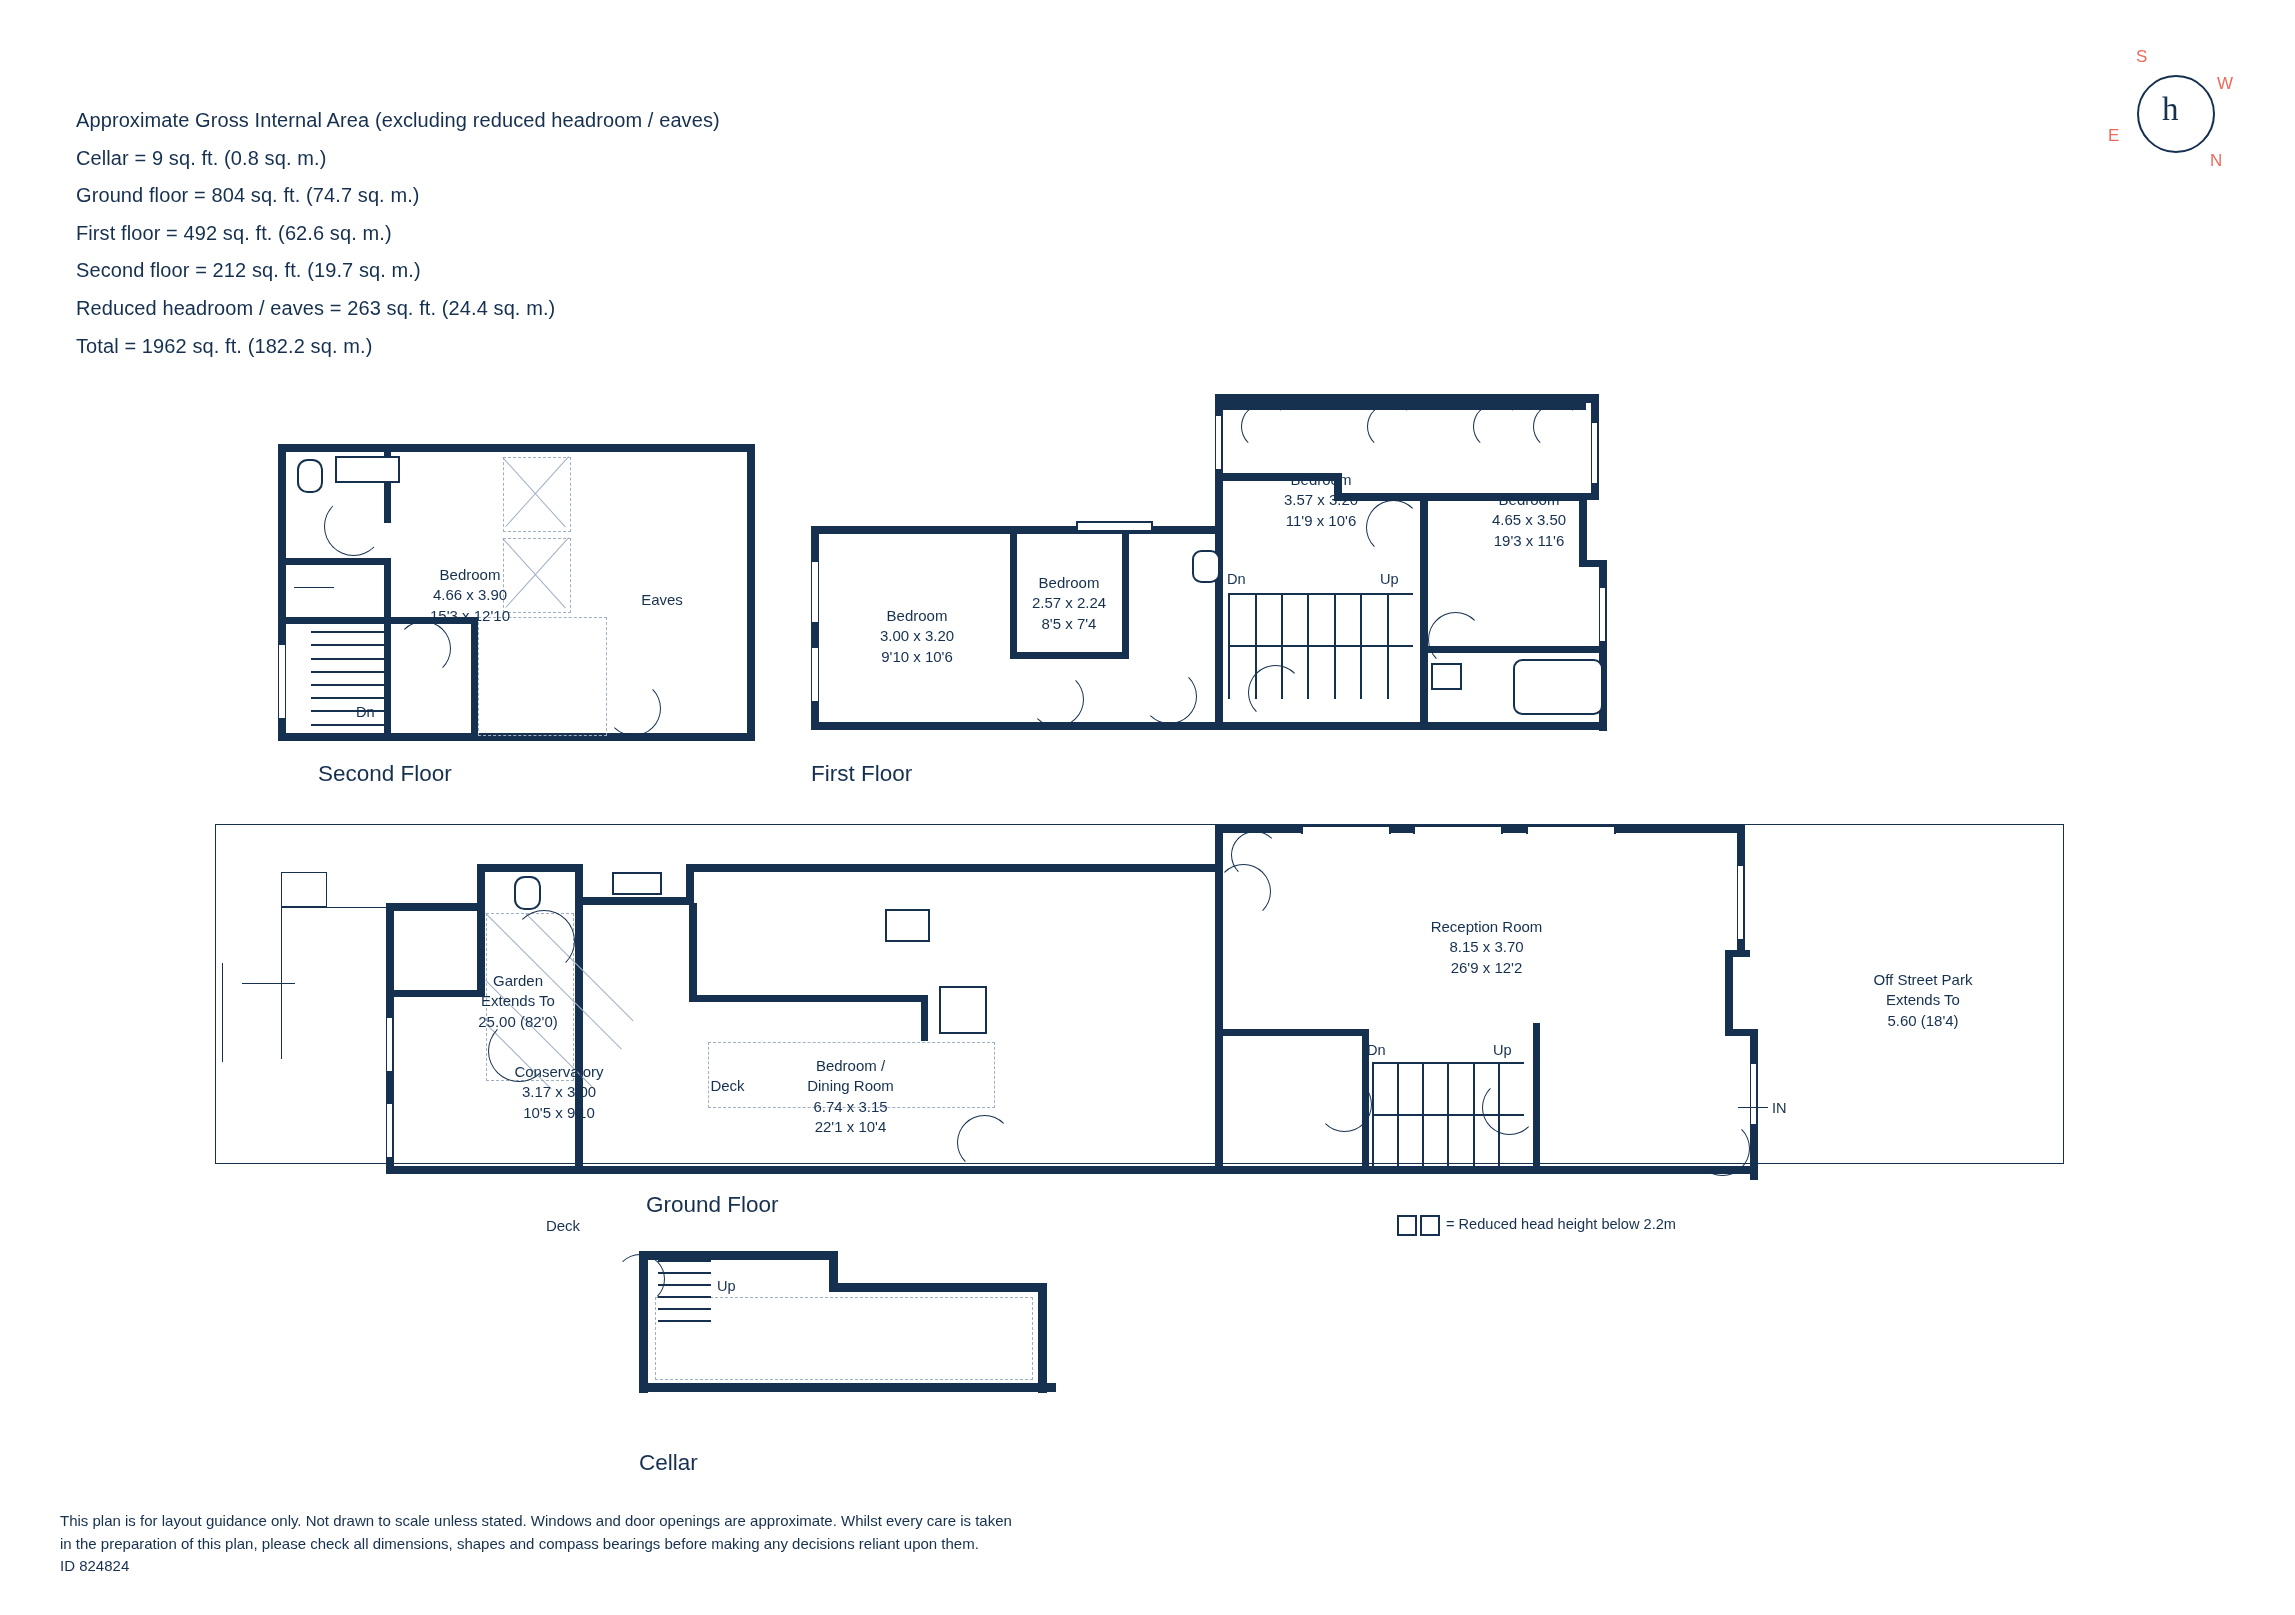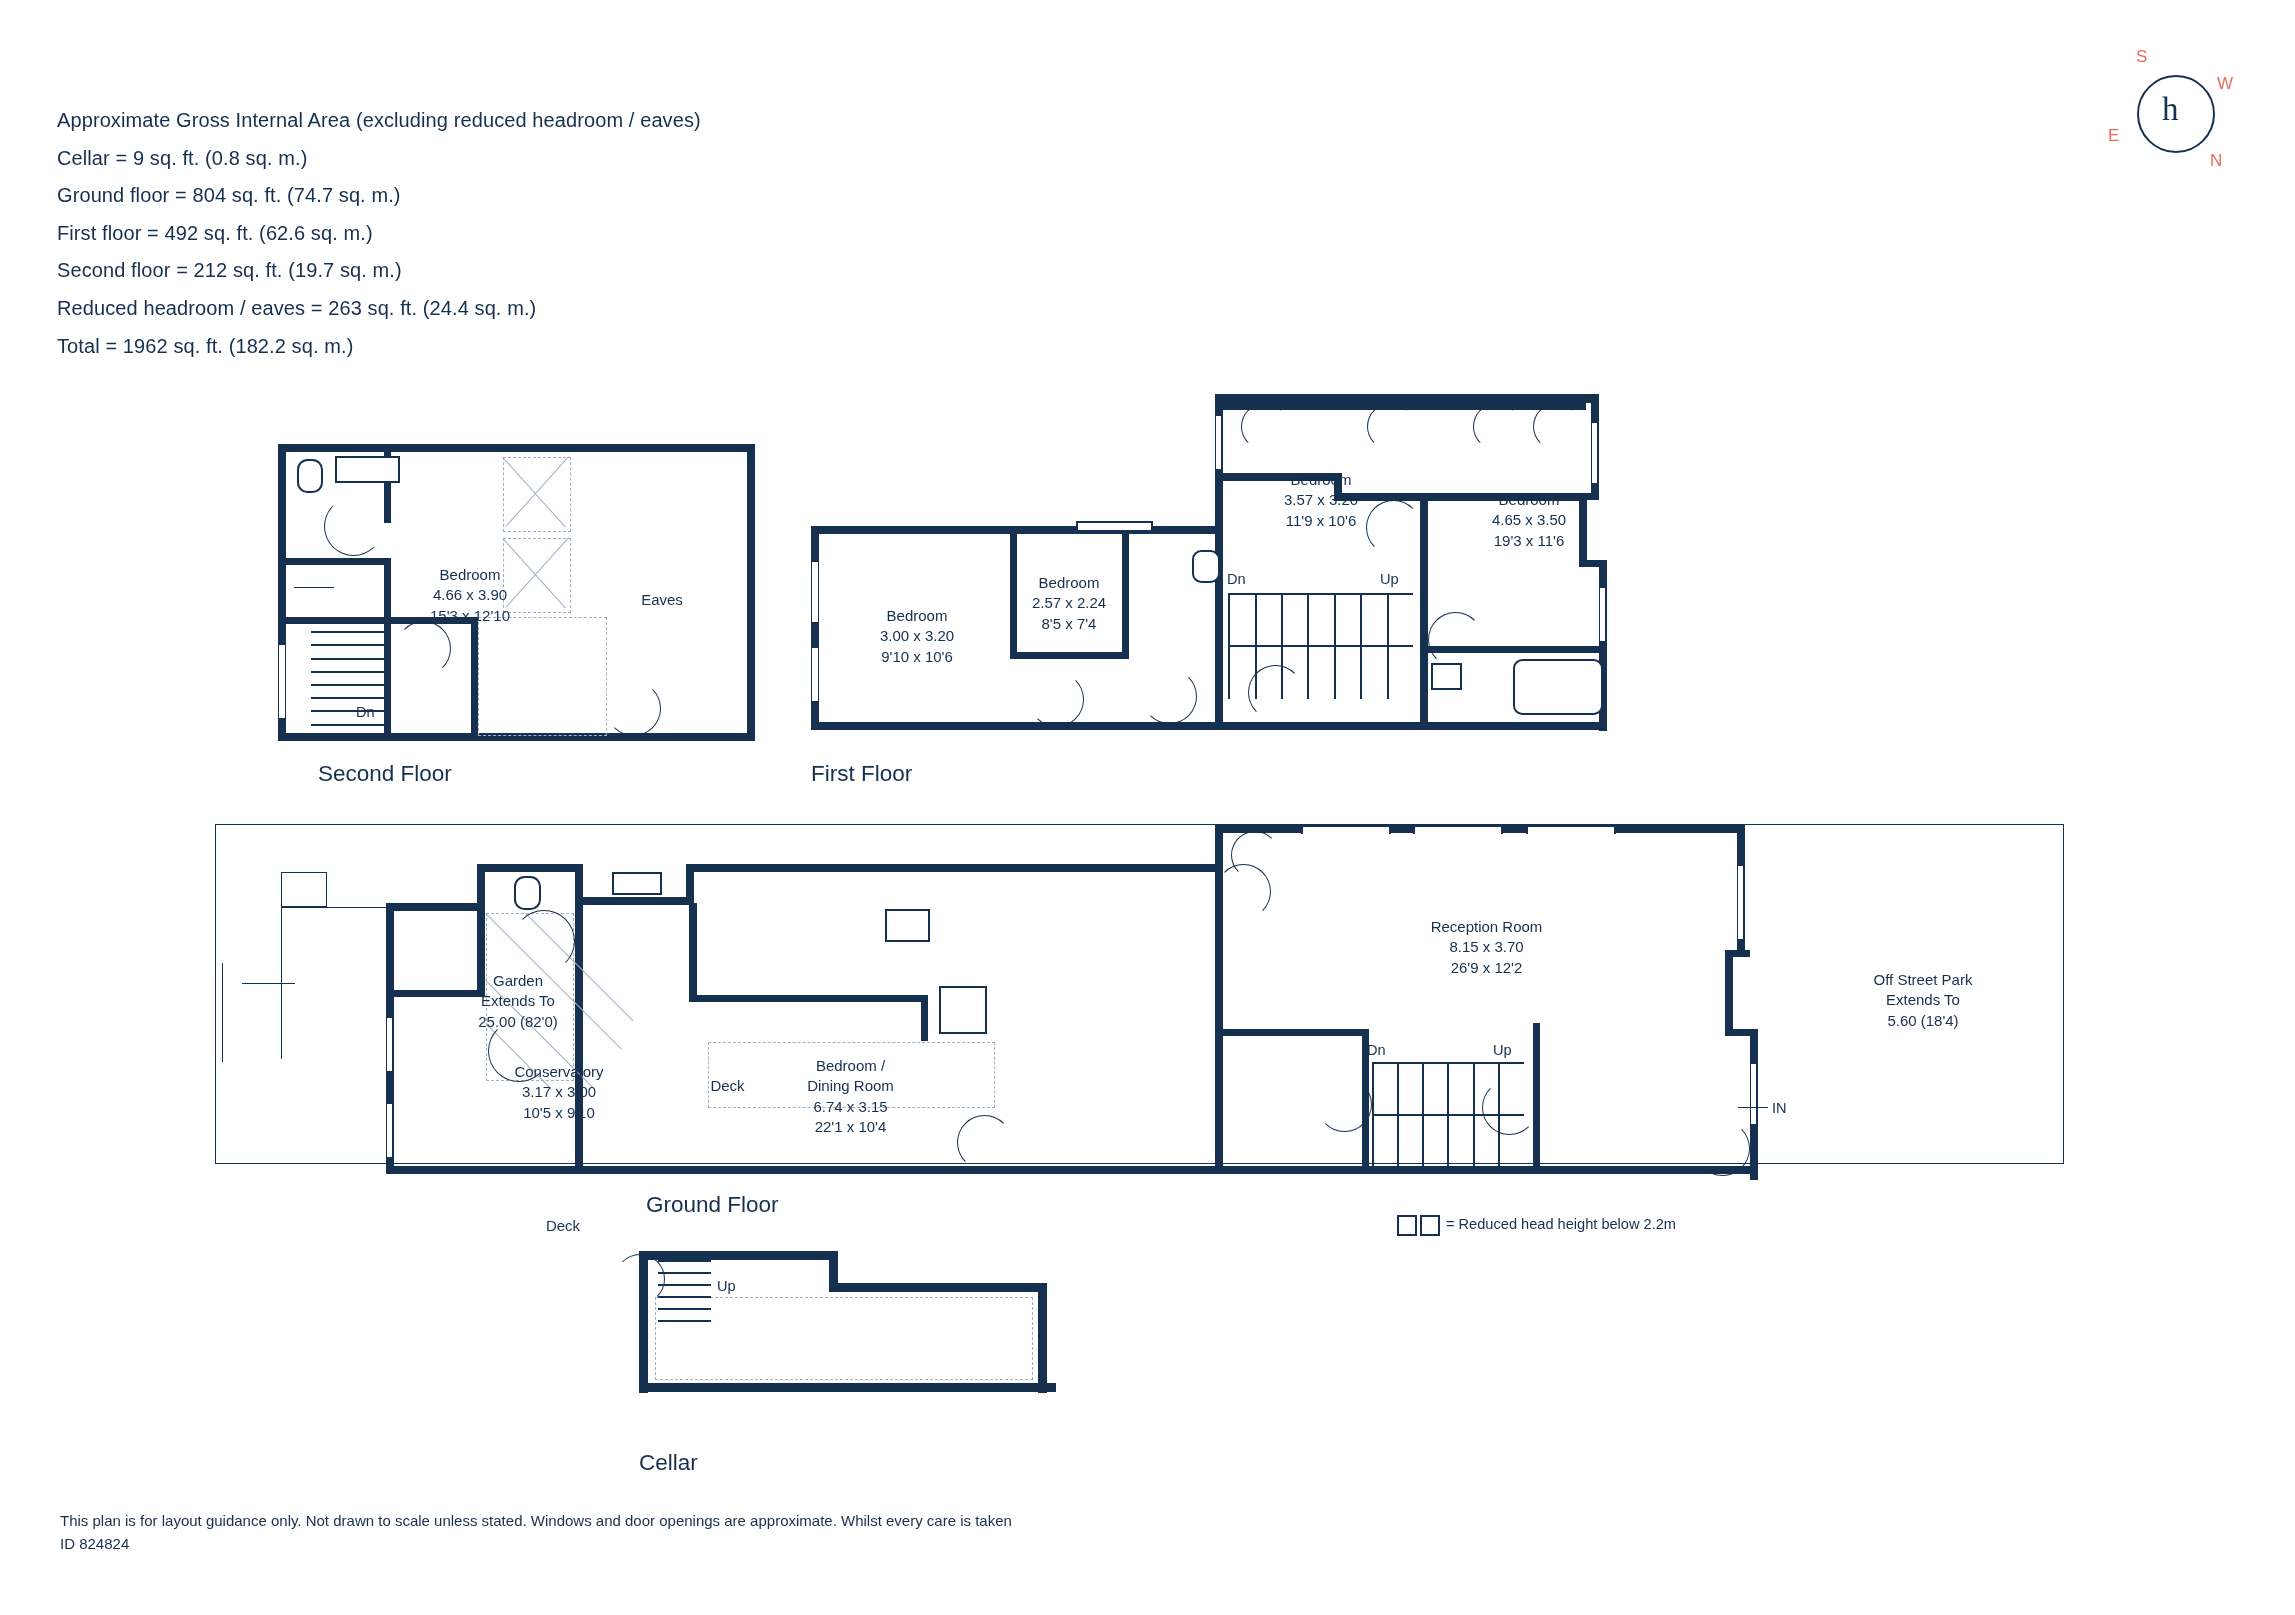--- a/index.html
+++ b/index.html
@@ -13,21 +13,21 @@
   }
   .page { position:absolute; inset:0; }
 
   
   #title {
     position:absolute; left:61px; top:46px;
     font-family:"Liberation Serif", serif;
     font-size:41px; letter-spacing:0.7px;
     color:#ec6a5c; font-weight:700;
   }
-  #area-block { position:absolute; left:57px; top:109px; }
+  #area-block { position:absolute; left:76px; top:109px; }
   #area-block .line { font-size:20px; color:#16304f; margin-bottom:14.6px; letter-spacing:0.1px; }
 
   
   #compass { position:absolute; left:2112px; top:50px; width:126px; height:126px; }
   #compass .ring { position:absolute; left:25px; top:25px; width:74px; height:74px; border:2px solid #16304f; border-radius:50%; }
   #compass .lbl { position:absolute; font-size:17px; color:#ec6a5c; font-family:"Liberation Sans", sans-serif; }
   #compass .n { left:98px; top:101px; }
   #compass .s { left:24px; top:-2.6px; }
   #compass .e { left:-4px; top:76px; }
   #compass .w { left:105px; top:24px; }
@@ -389,17 +389,18 @@
       <div class="step" style="left:0; top:48px; width:53px; height:2px;"></div>
       <div class="step" style="left:0; top:60px; width:53px; height:2px;"></div>
     </div>
     <div class="small-lbl" style="left:91px; top:26.5px;">Up</div>
   </div>
 
   <div class="floor-title" style="left:639px; top:1450px;">Cellar</div>
 
   <div id="footer">
     <div>This plan is for layout guidance only. Not drawn to scale unless stated. Windows and door openings are approximate. Whilst every care is taken</div>
+    <div>in the preparation of this plan, please check all dimensions, shapes and compass bearings before making any decisions reliant upon them.</div>
     <div>ID 824824</div>
   </div>
 
 </div>
 
 
 </body></html>

